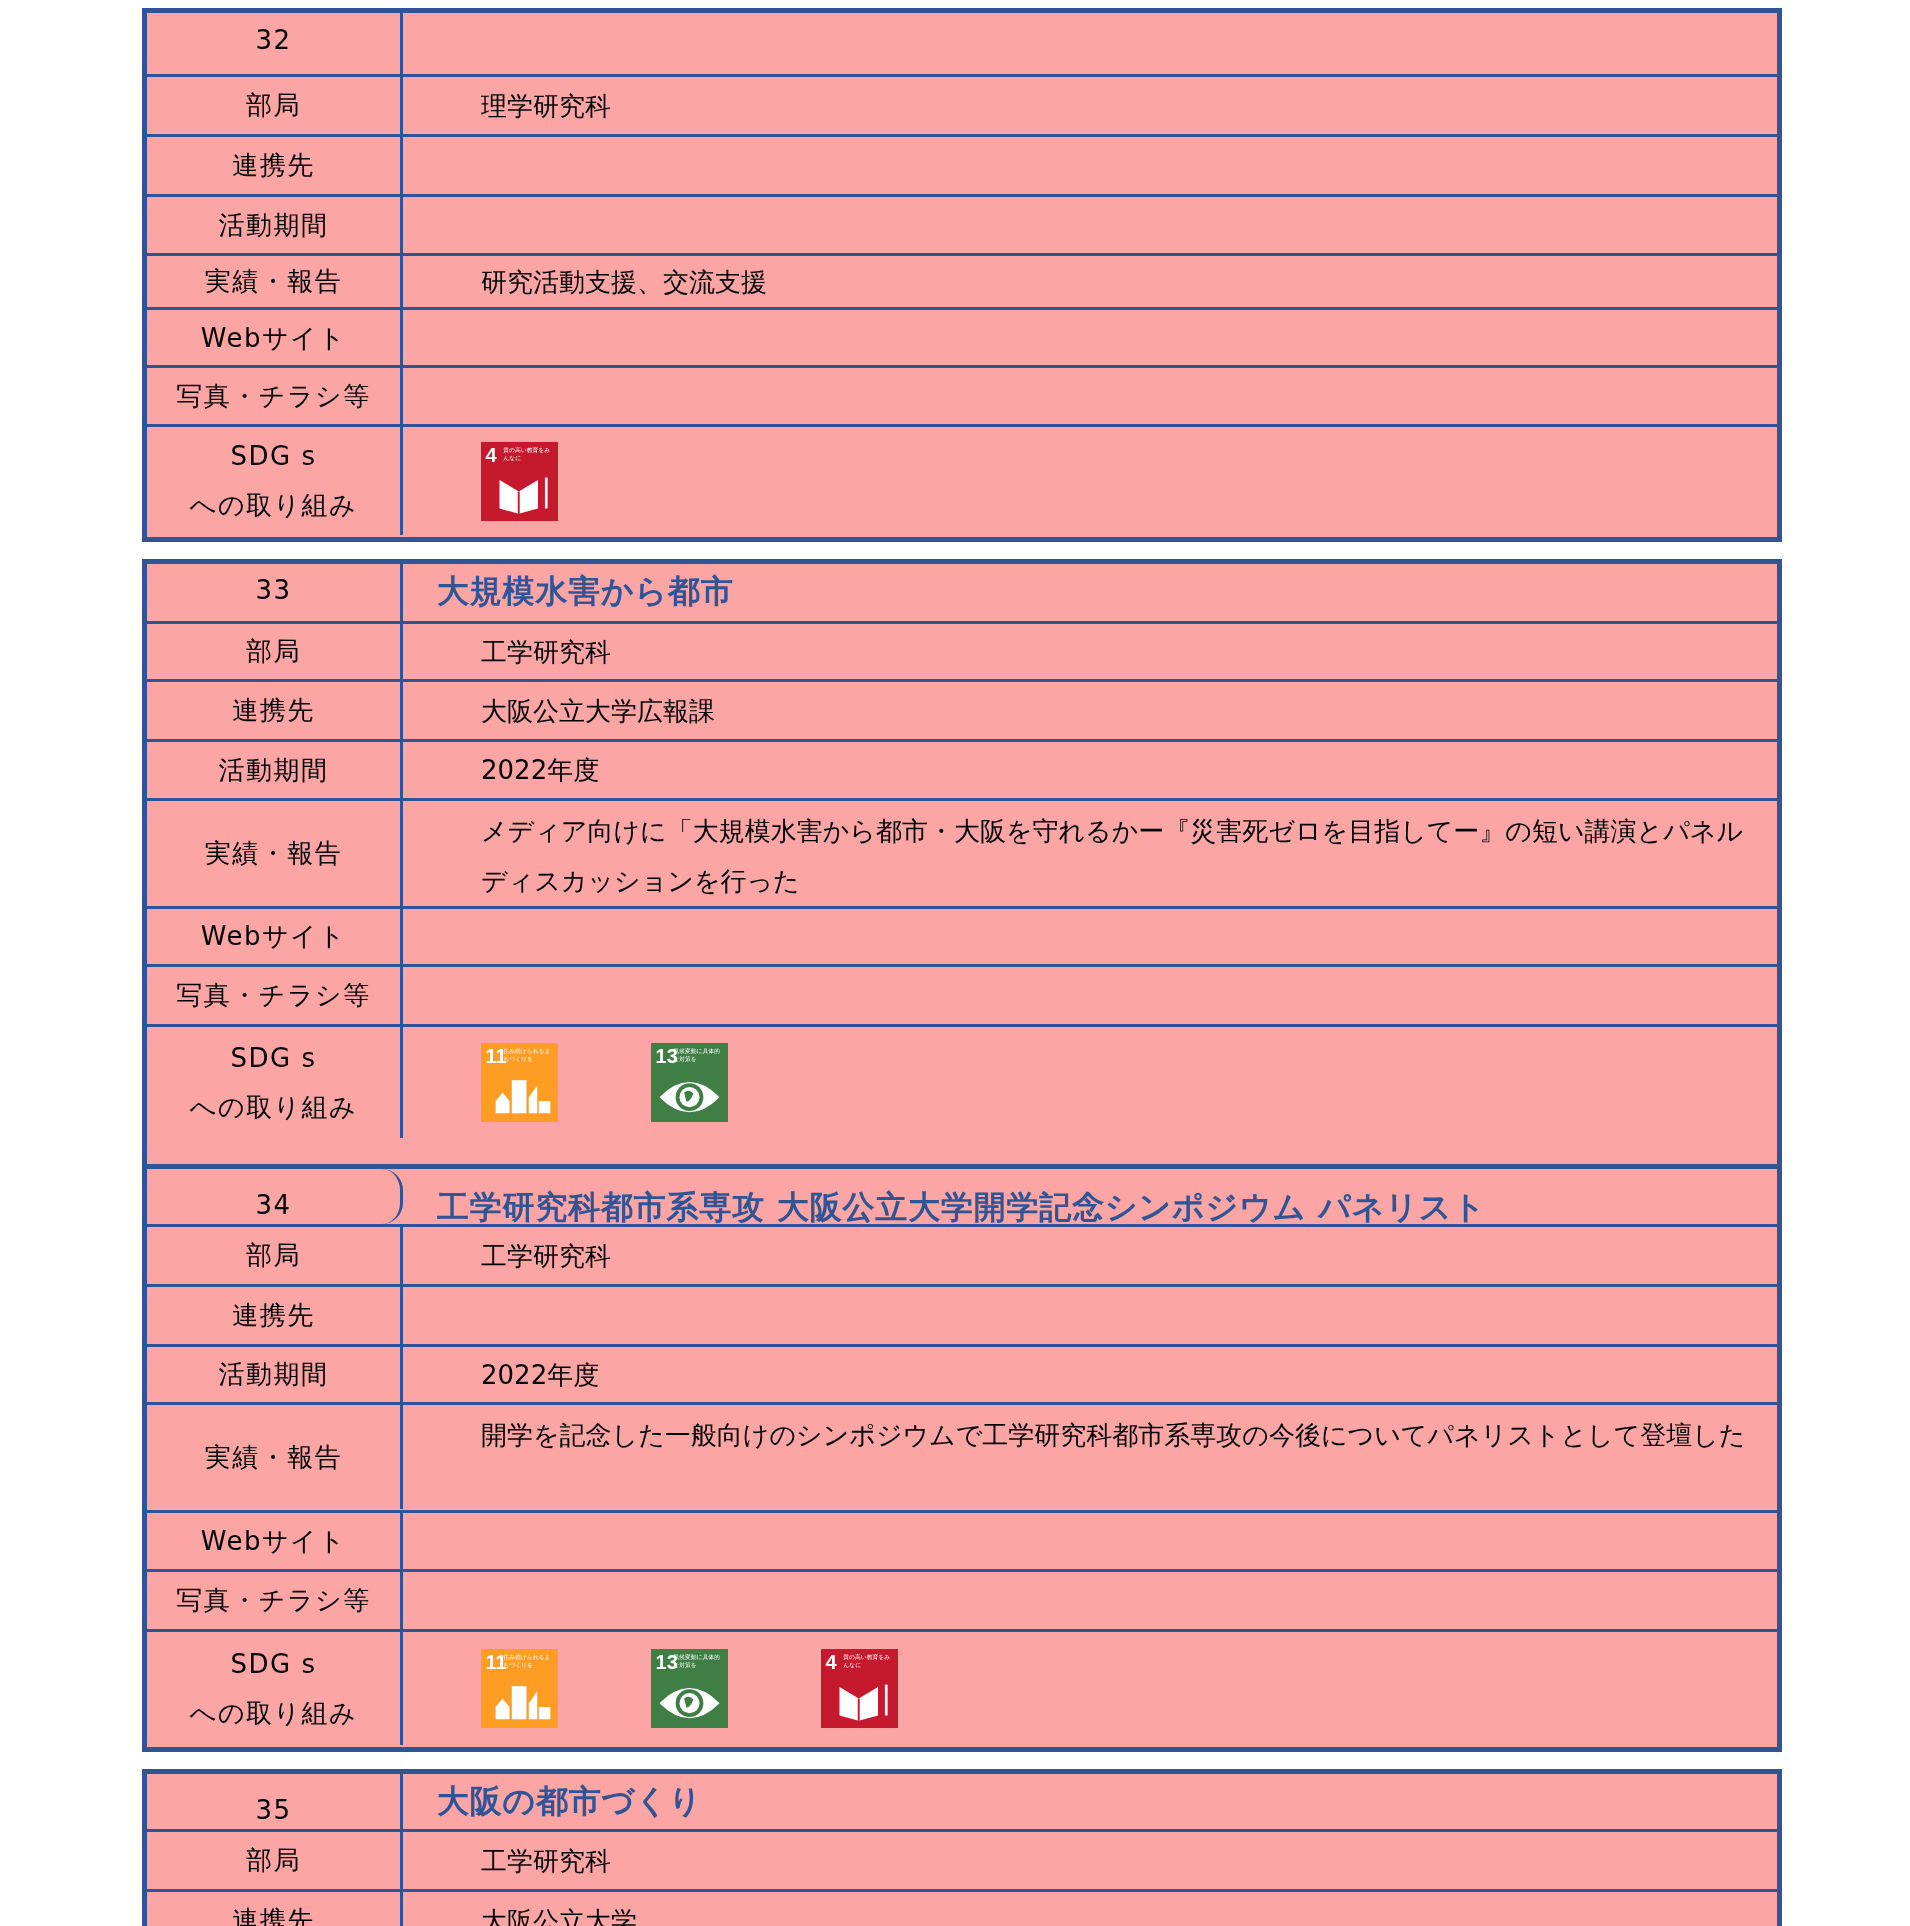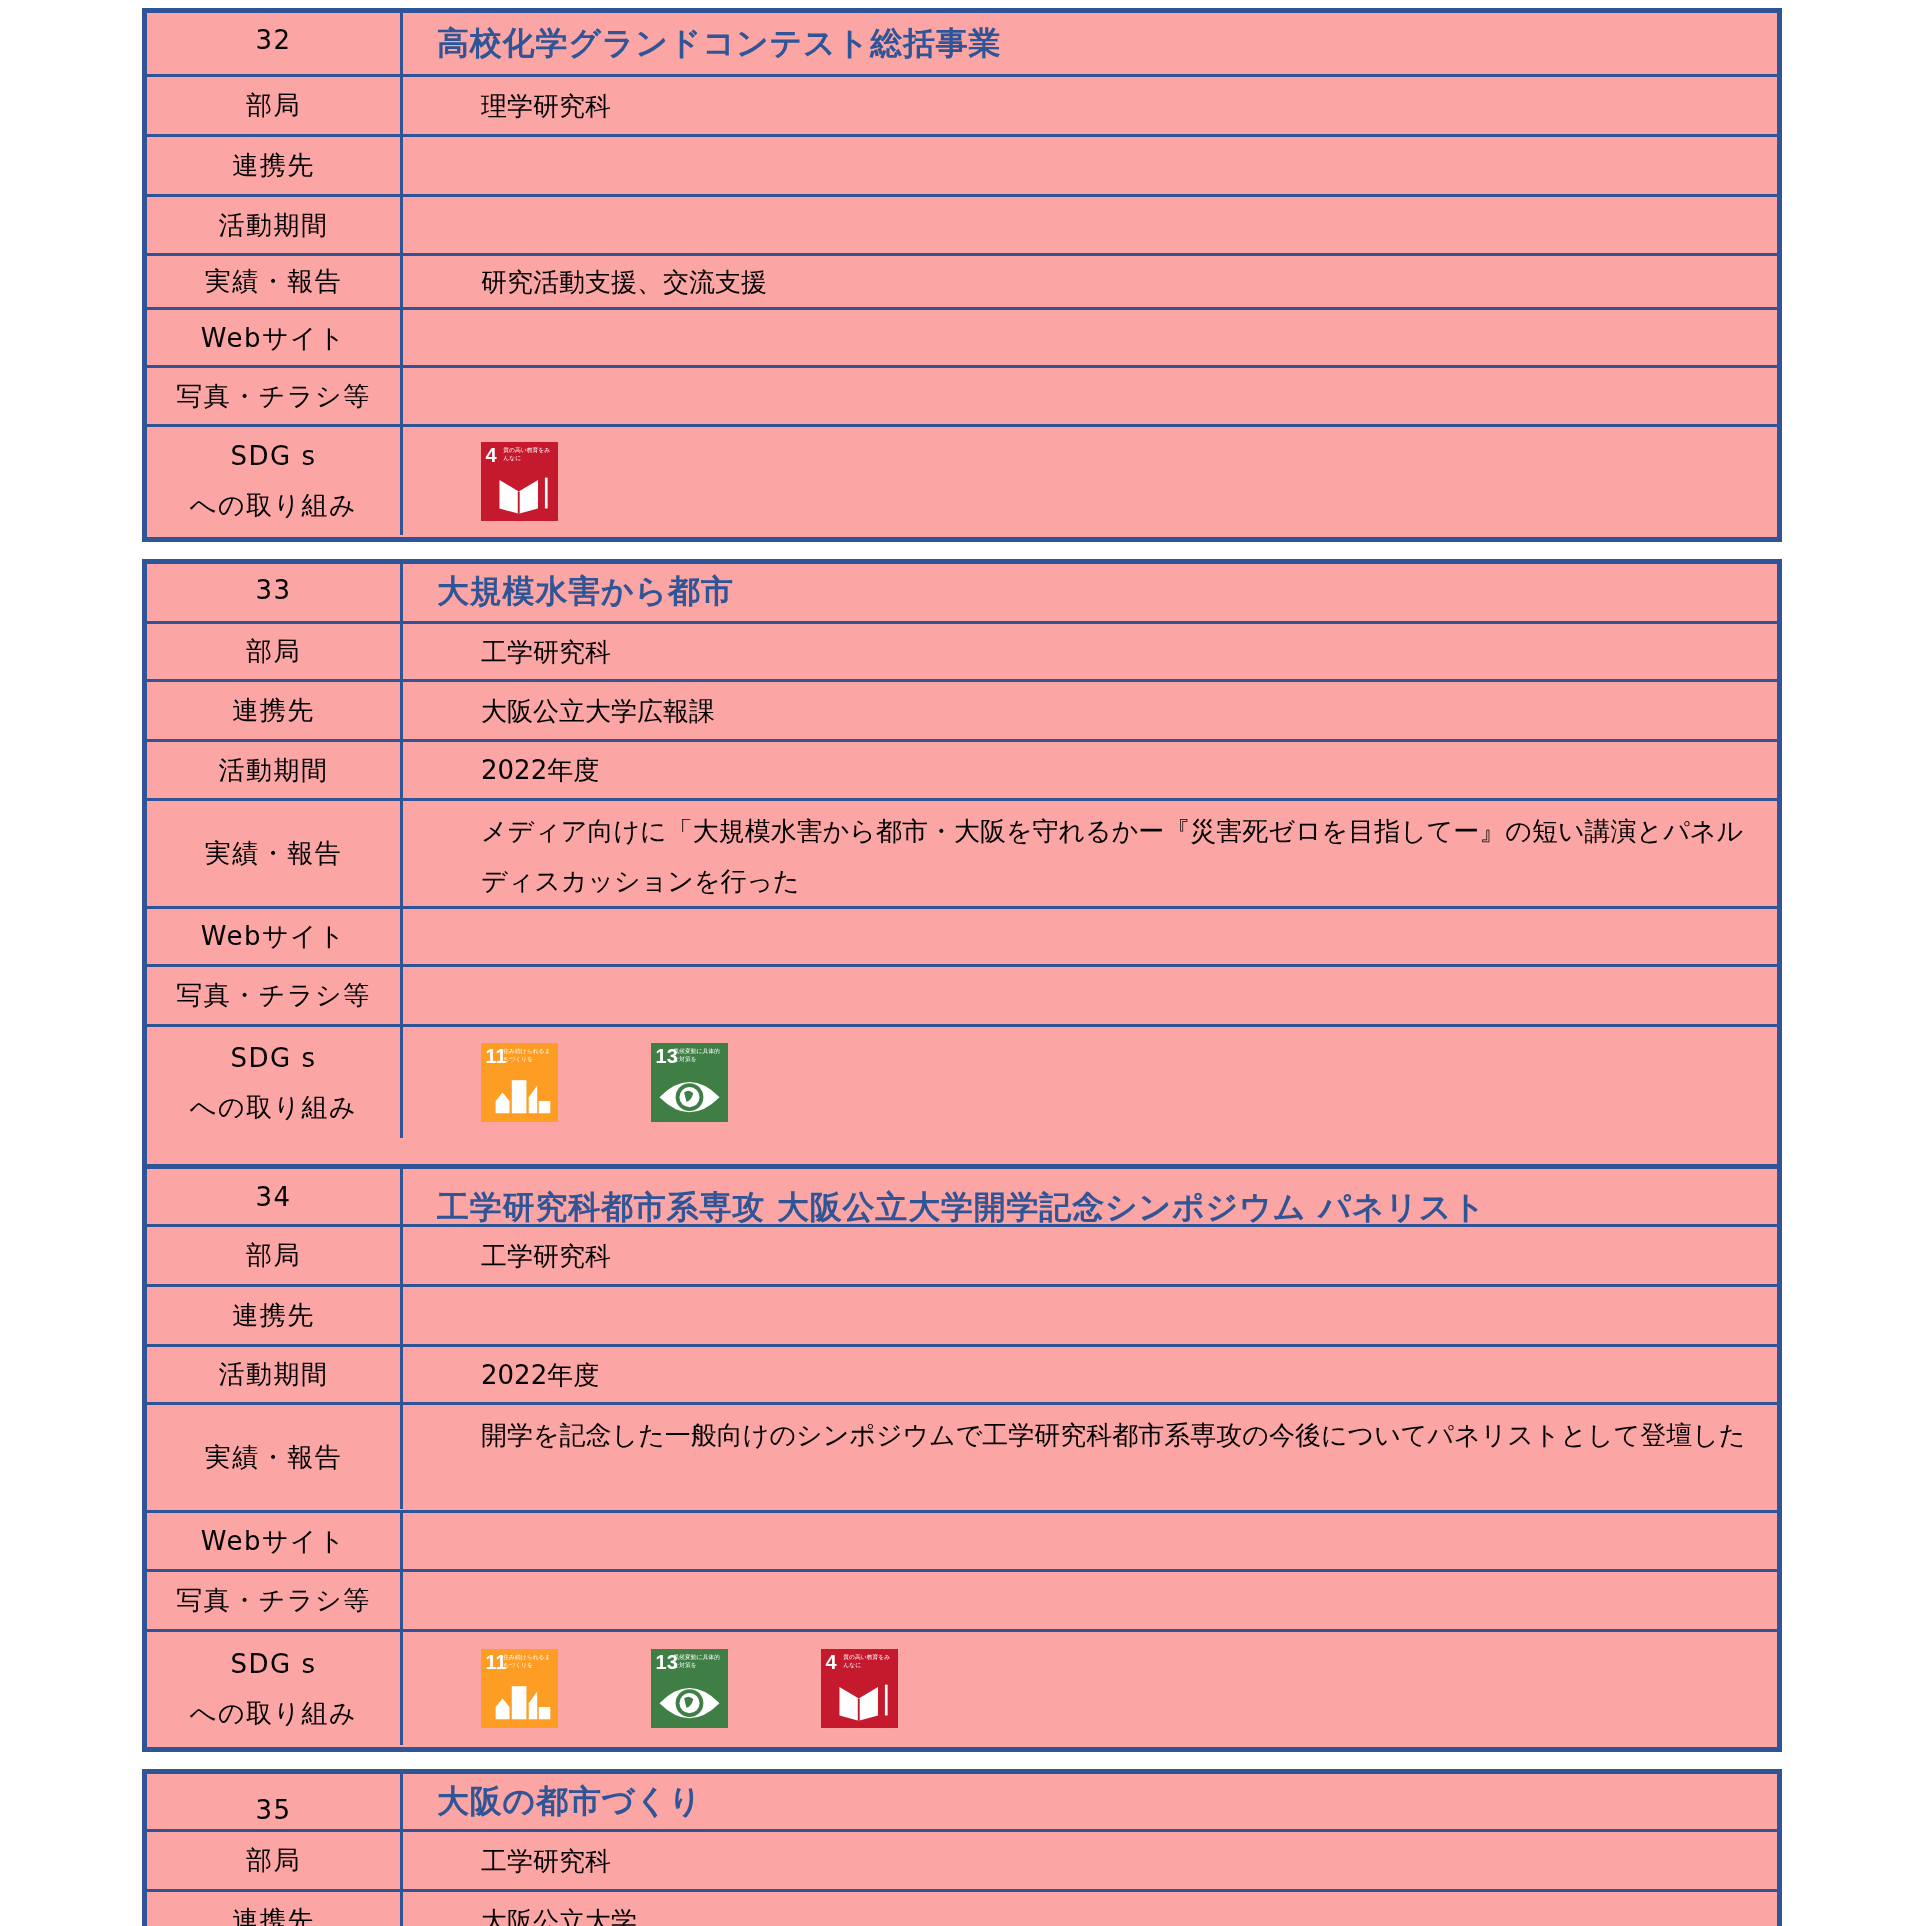--- a/index.html
+++ b/index.html
@@ -25,21 +25,20 @@
   .sdg4 { background:#C5192D; }
   .sdg11 { background:#FD9D24; }
   .sdg13 { background:#3F7E44; }
 </style>
 </head>
 <body>
 
 <div class="tbl" style="top:8px;height:534px;">
   <div class="row" style="top:0;height:61px;">
     <div class="lab num-cell" style="justify-content:flex-start;padding-top:3.1px;">32</div>
-    <div class="val title">高校化学グランドコンテスト総括事業</div>
   </div>
   <div class="row" style="top:61px;height:60px;">
     <div class="lab">部局</div>
     <div class="val">理学研究科</div>
   </div>
   <div class="row" style="top:121px;height:60px;">
     <div class="lab">連携先</div>
     <div class="val"></div>
   </div>
   <div class="row" style="top:181px;height:59px;">
@@ -131,21 +130,21 @@
             <circle cx="100" cy="140" r="26" fill="#fff"></circle>
             <path d="M86 128 Q98 118 110 130 Q104 150 92 152 Z" fill="#3F7E44"></path>
           </svg>
       </div>
     </div>
   </div>
 </div>
 
 <div class="tbl" style="top:1164px;height:588px;">
   <div class="row" style="top:0;height:55px;">
-    <div class="lab" style="justify-content:flex-start;padding-top:4px;">34</div>
+    <div class="lab" style="justify-content:flex-start;padding-top:12px;border-radius:21px;">34</div>
     <div class="val title" style="padding-top:13px;text-align:right;">工学研究科都市系専攻 大阪公立大学開学記念シンポジウム パネリスト</div>
   </div>
   <div class="row" style="top:55px;height:60px;">
     <div class="lab">部局</div>
     <div class="val">工学研究科</div>
   </div>
   <div class="row" style="top:115px;height:60px;">
     <div class="lab">連携先</div>
   </div>
   <div class="row" style="top:175px;height:58px;">

